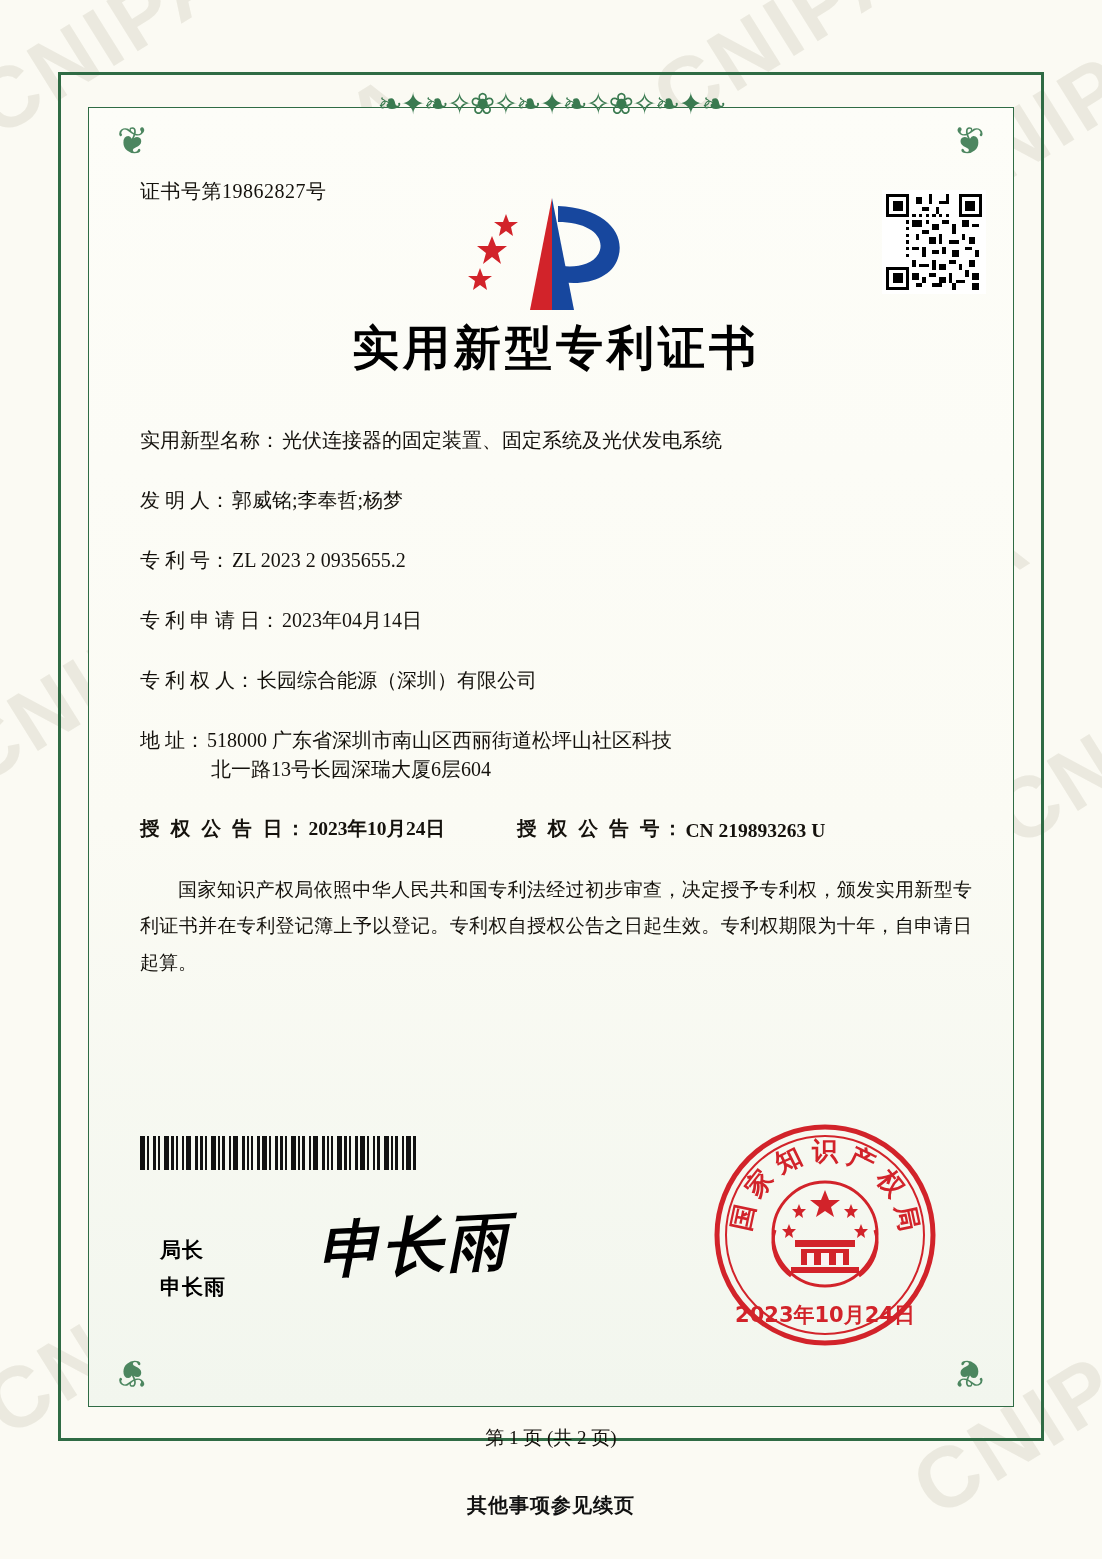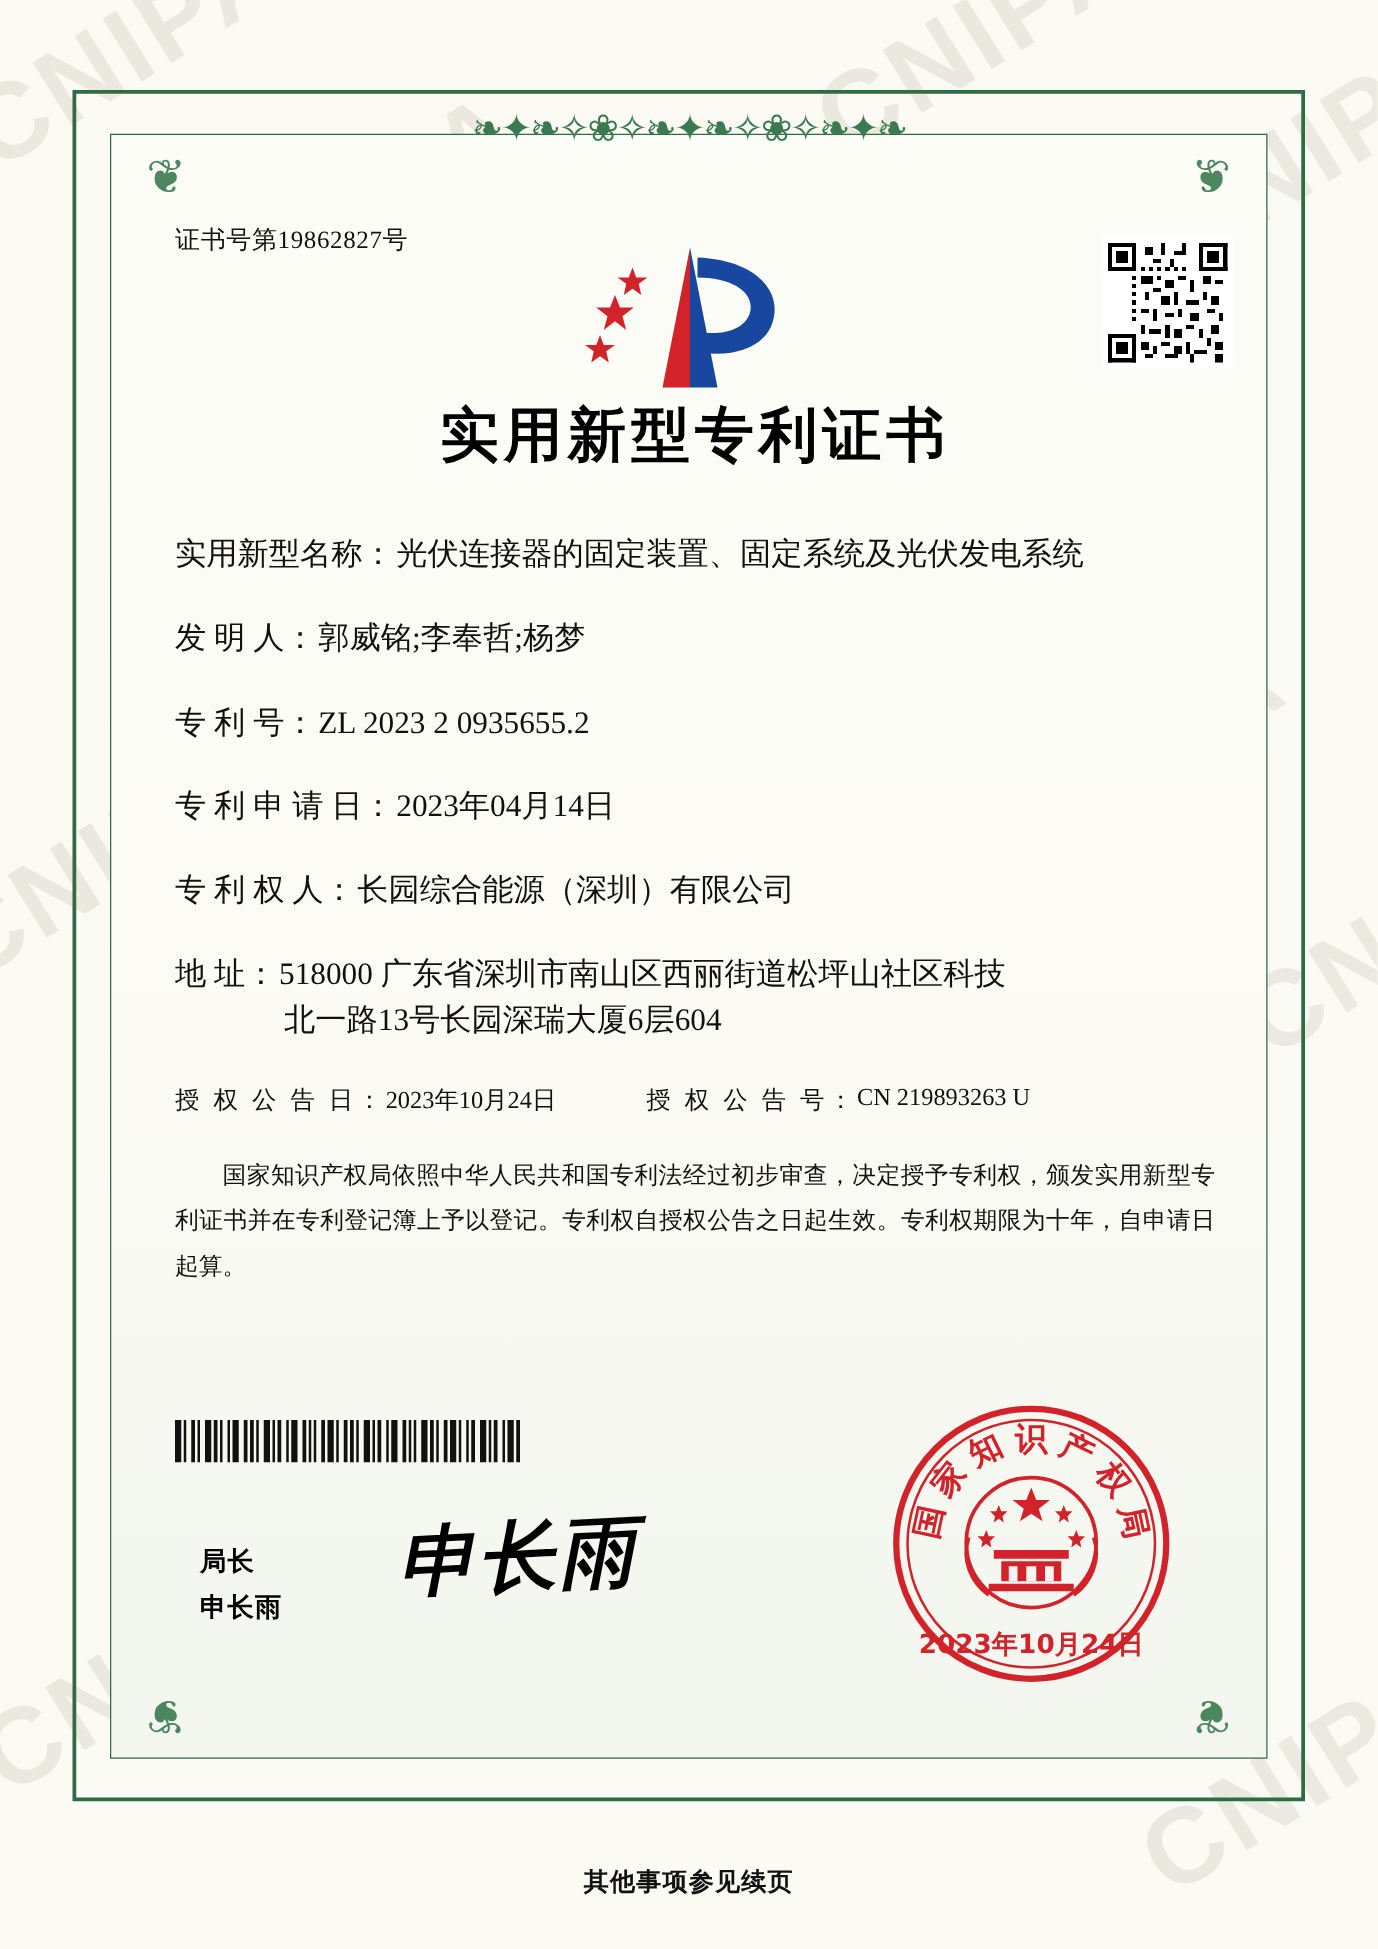--- a/index.html
+++ b/index.html
@@ -129,36 +129,36 @@
     color: #000;
   }
 
   .fields {
     margin-top: 46px;
   }
   .frow {
     display: flex;
     align-items: flex-start;
     margin-bottom: 31px;
-    font-size: 25px;
+    font-size: 20px;
     line-height: 1.45;
   }
   .flabel {
     white-space: nowrap;
     flex: 0 0 auto;
   }
   .fval {
     flex: 1 1 auto;
     padding-left: 2px;
   }
   .fval .line2 { display: block; padding-left: 4px; }
   .lbl-name   { letter-spacing: 0px; }
   .lbl-grant  { letter-spacing: 3.2px; }
 
-  .grant-row { display: flex; align-items: center; margin-bottom: 19px; }
+  .grant-row { display: flex; align-items: flex-end; margin-bottom: 19px; font-weight: bold; }
   .grant-row .gap { width: 72px; }
   .lbl-gno { letter-spacing: 3.2px; }
 
   .para {
     margin-top: 30px;
     font-size: 19px;
     line-height: 1.92;
     text-indent: 2em;
     text-align: justify;
   }
@@ -560,15 +560,16 @@
         <rect x="-34" y="33" width="68" height="6" fill="#d2232a"></rect>
 
         <path d="M-50,-4 C-56,14 -48,32 -34,42" fill="none" stroke="#d2232a" stroke-width="3"></path>
         <path d="M50,-4 C56,14 48,32 34,42" fill="none" stroke="#d2232a" stroke-width="3"></path>
       </g>
 
       <text x="113" y="200" text-anchor="middle" fill="#d2232a" font-family="DejaVu Sans, sans-serif" font-size="21" font-weight="bold">2023年10月24日</text>
     </svg>
   </div>
 
+  <div class="page-no">第 1 页 (共 2 页)</div>
   <div class="footer-note">其他事项参见续页</div>
 
 </div>
 
 </body></html>

